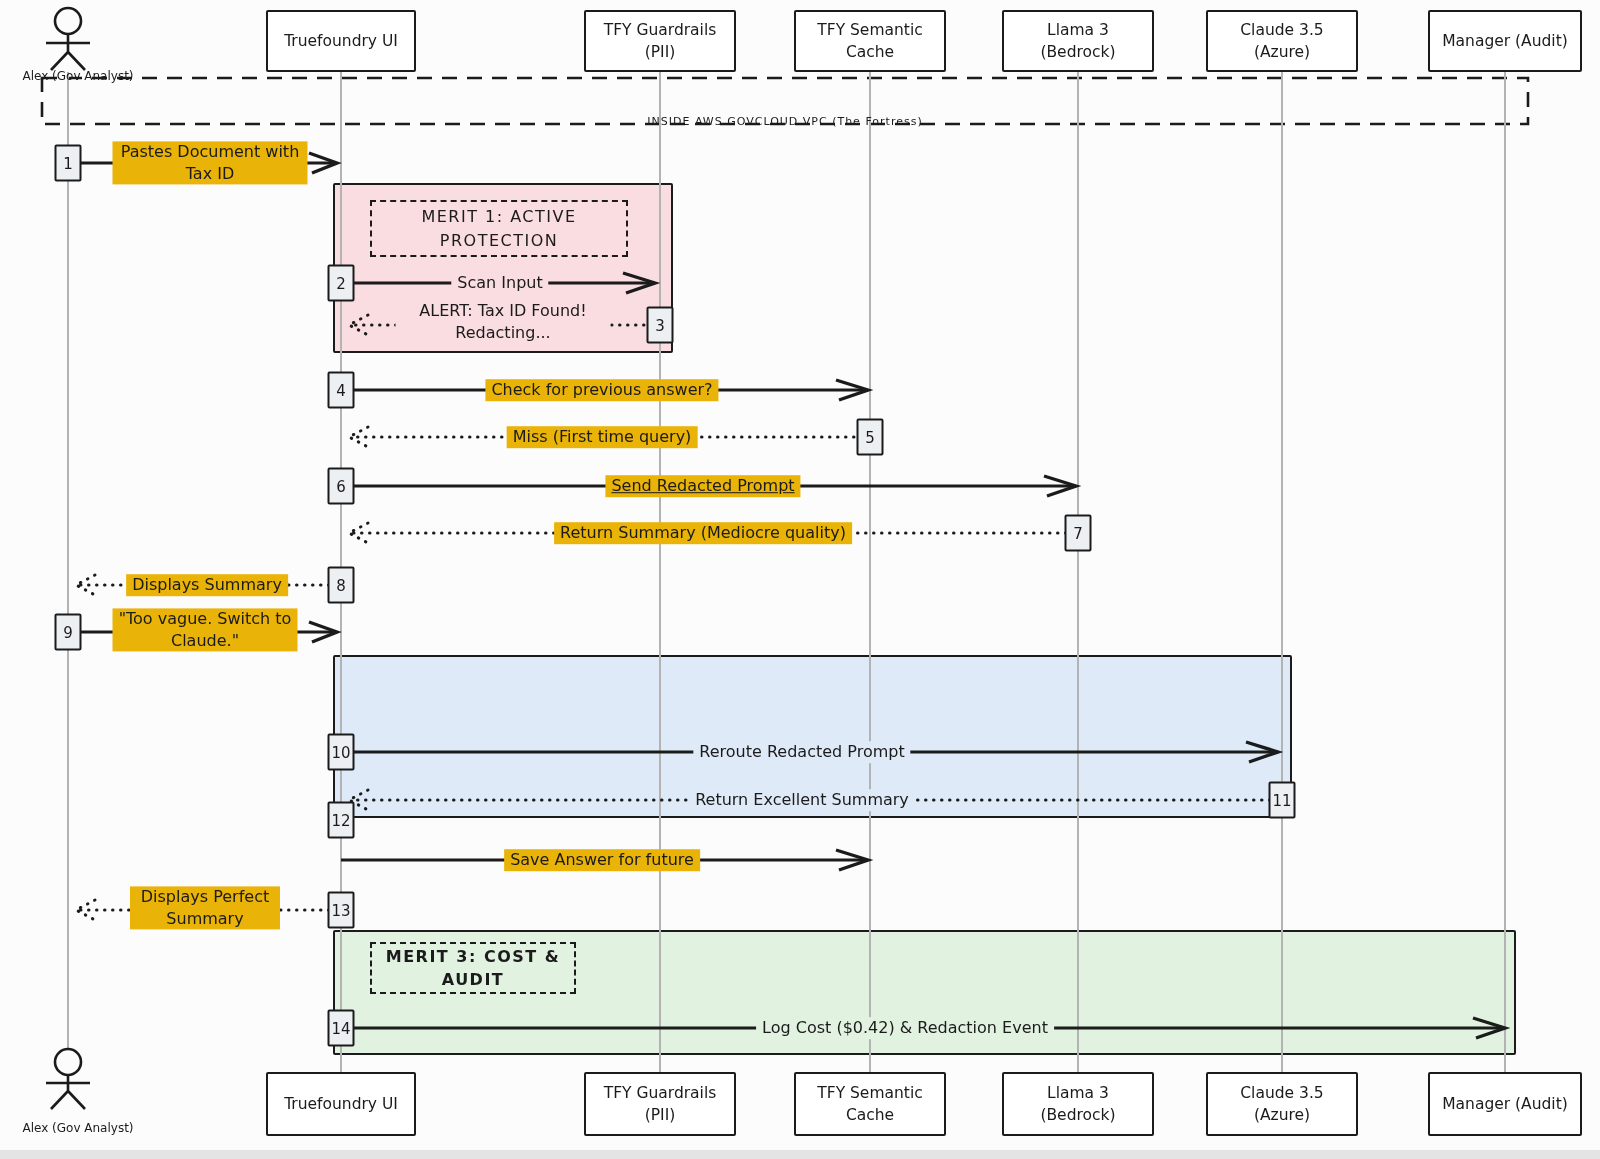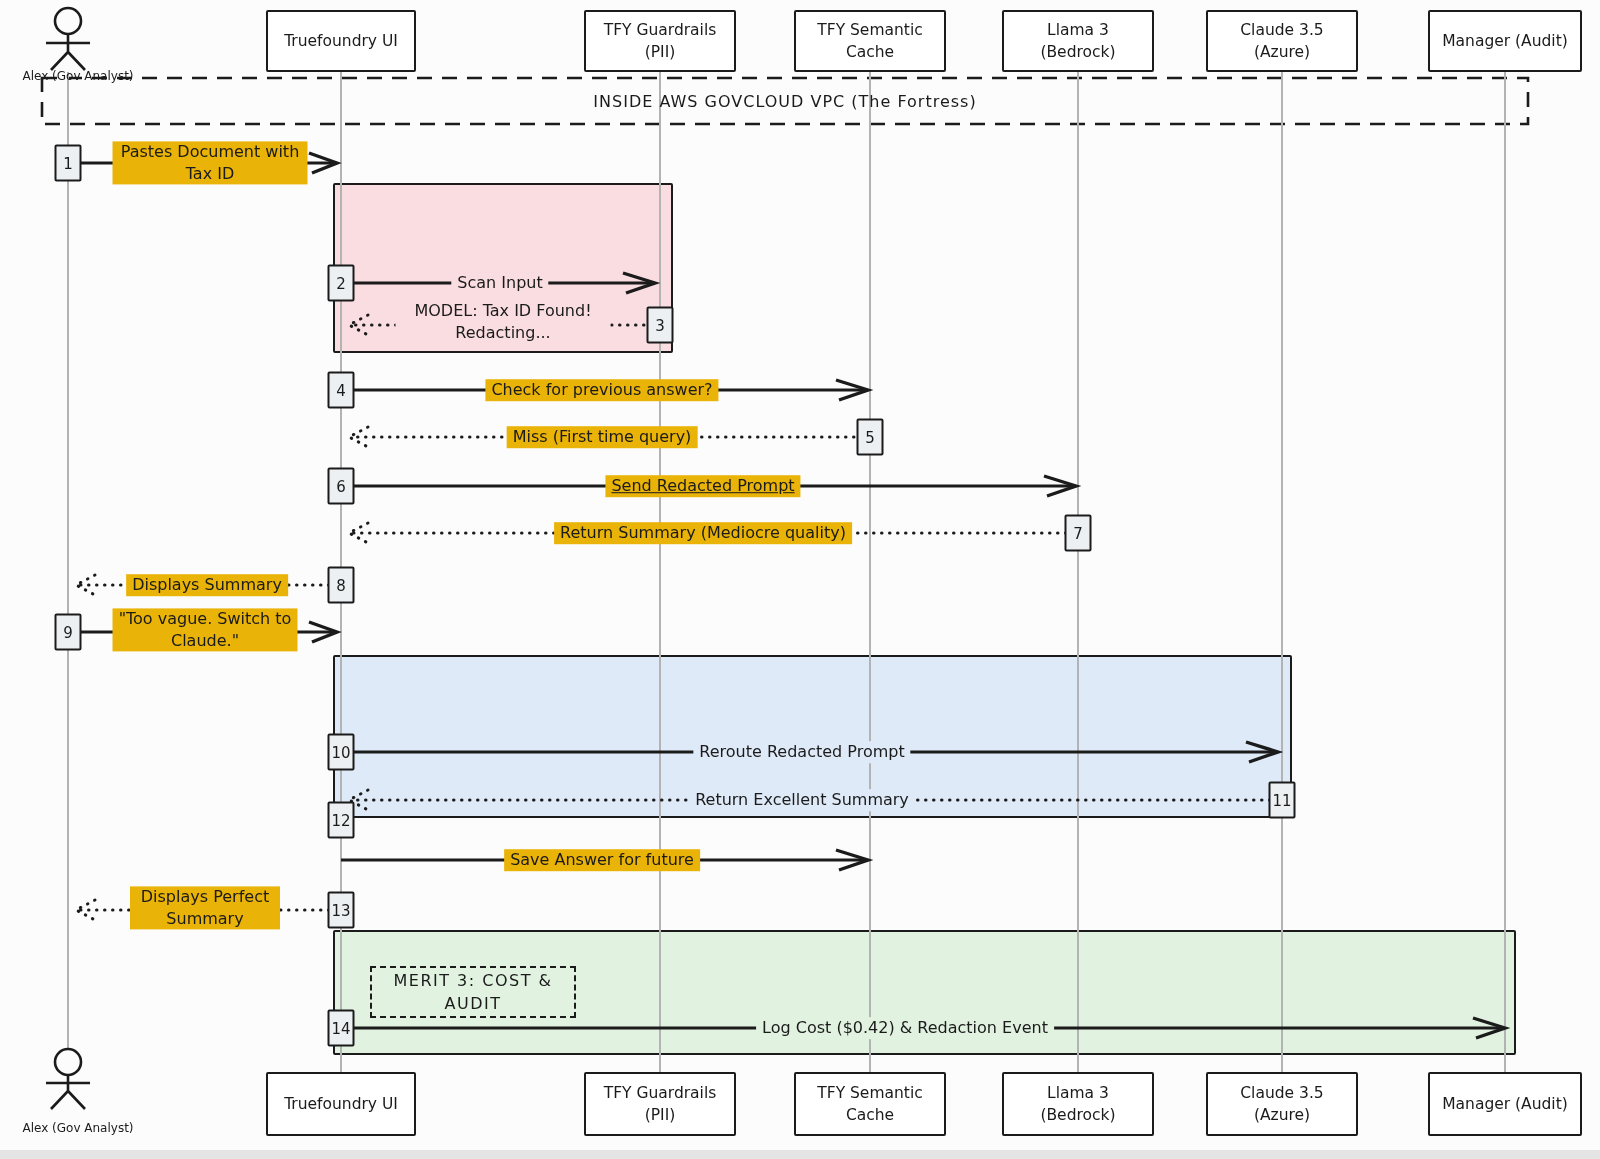--- a/index.html
+++ b/index.html
@@ -29,21 +29,21 @@
   .bg-pink{background:#f9dde1;}
   .bg-blue{background:#dfeaf8;}
   .bg-green{background:#e1f2e1;}
   .nowrap{white-space:nowrap;}
   
   .badge{position:absolute;width:27px;height:37px;transform:translate(-50%,-50%);
          background:#edf0f2;border:2.5px solid #1b1b1b;border-radius:2px;
          display:flex;align-items:center;justify-content:center;font-size:15px;z-index:4;}
   
   .free-lbl{position:absolute;transform:translate(-50%,-50%);font-size:12px;white-space:nowrap;z-index:3;text-align:right;}
-  .vpc-lbl{position:absolute;transform:translate(-50%,-50%);font-size:16px;letter-spacing:1px;white-space:nowrap;z-index:2;}
+  .vpc-lbl{position:absolute;transform:translate(-50%,-50%);font-size:11px;letter-spacing:1px;white-space:nowrap;z-index:2;margin-top:20px;}
   .bottom-strip{position:absolute;left:0;top:1150px;width:1600px;height:9px;background:#e4e4e4;z-index:5;}
   svg{z-index:1;}
 </style>
 </head>
 <body>
 
 <div id="stage">
 
   <div class="merit-fill merit1" style="left:333px;top:183px;width:340px;height:170px;"></div>
   <div class="merit-fill merit2" style="left:333px;top:655px;width:959px;height:163px;"></div>
@@ -171,27 +171,30 @@
   <div class="pbox" style="left:1002px;top:1072px;width:152px;height:64px;">
     <span class="lbl">Llama 3 (Bedrock)</span>
     </div>
   <div class="pbox" style="left:1206px;top:1072px;width:152px;height:64px;">
     <span class="lbl">Claude 3.5 (Azure)</span>
     </div>
   <div class="pbox" style="left:1428px;top:1072px;width:154px;height:64px;">
     <span class="lbl wide">Manager (Audit)</span>
     </div>
 
-  <div class="merit-title" style="left:370px;top:966px;width:206px;height:52px;">
+  <div class="merit-title" style="left:370px;top:200px;width:258px;height:57px;">
+    <span style="max-width:190px;">MERIT 1: ACTIVE PROTECTION</span>
+    </div>
+  <div class="merit-title" style="left:370px;top:942px;width:206px;height:52px;font-weight:bold;">
     <span style="max-width:175px;">MERIT 3: COST &amp; AUDIT</span>
     </div>
 
   <div class="msg bg-white" style="left:210px;top:163px;width:195px;">Pastes Document with Tax ID</div>
   <div class="msg bg-pink nowrap" style="left:500px;top:283px;">Scan Input</div>
-  <div class="msg bg-pink" style="left:503px;top:322px;width:215px;">MODEL: Tax ID Found! Redacting...</div>
+  <div class="msg bg-pink" style="left:503px;top:322px;width:215px;">ALERT: Tax ID Found! Redacting...</div>
   <div class="msg bg-white nowrap" style="left:602px;top:390px;">Check for previous answer?</div>
   <div class="msg bg-white nowrap" style="left:602px;top:437px;">Miss (First time query)</div>
   <div class="msg bg-white nowrap" style="left:703px;top:486px;text-decoration:underline;">Send Redacted Prompt</div>
   <div class="msg bg-white nowrap" style="left:703px;top:533px;">Return Summary (Mediocre quality)</div>
   <div class="msg bg-white nowrap" style="left:207px;top:585px;">Displays Summary</div>
   <div class="msg bg-white" style="left:205px;top:630px;width:185px;">"Too vague. Switch to Claude."</div>
   <div class="msg bg-blue nowrap" style="left:802px;top:752px;">Reroute Redacted Prompt</div>
   <div class="msg bg-blue nowrap" style="left:802px;top:800px;">Return Excellent Summary</div>
   <div class="msg bg-white nowrap" style="left:602px;top:860px;">Save Answer for future</div>
   <div class="msg bg-white" style="left:205px;top:908px;width:150px;">Displays Perfect Summary</div>

